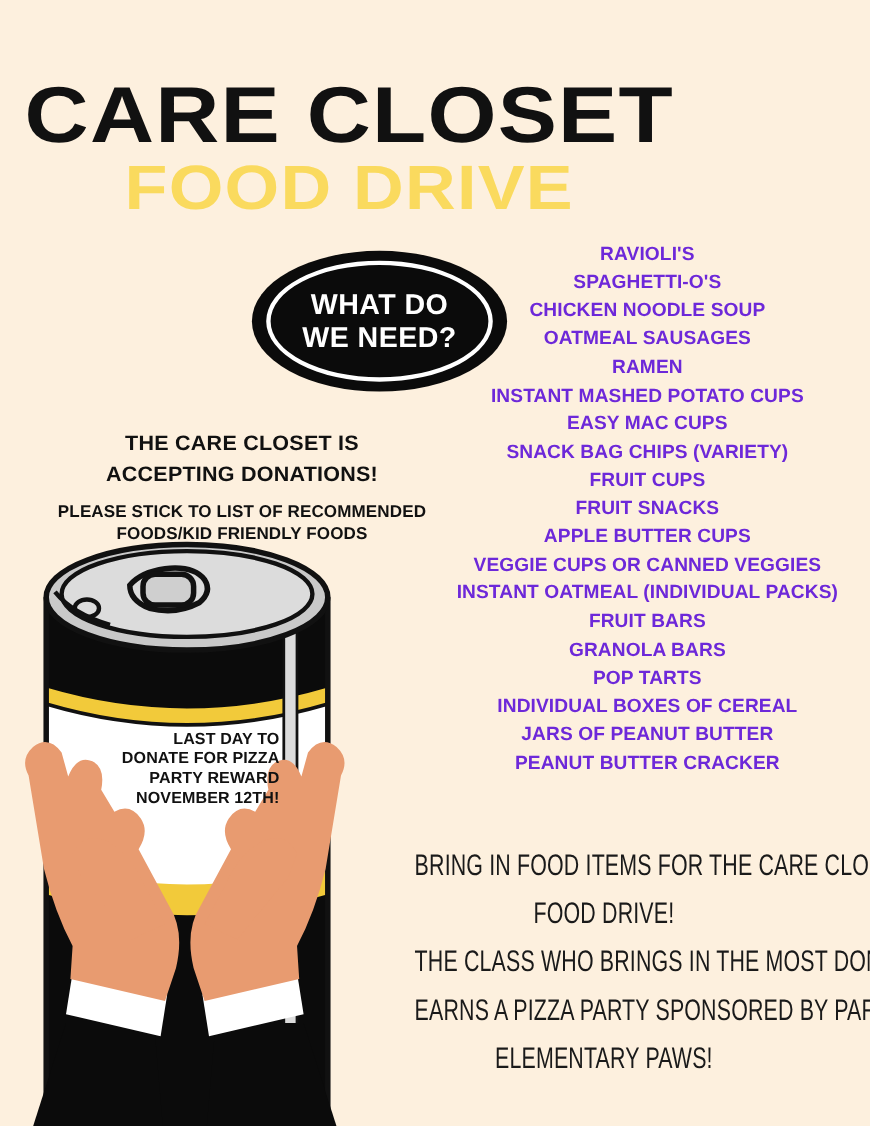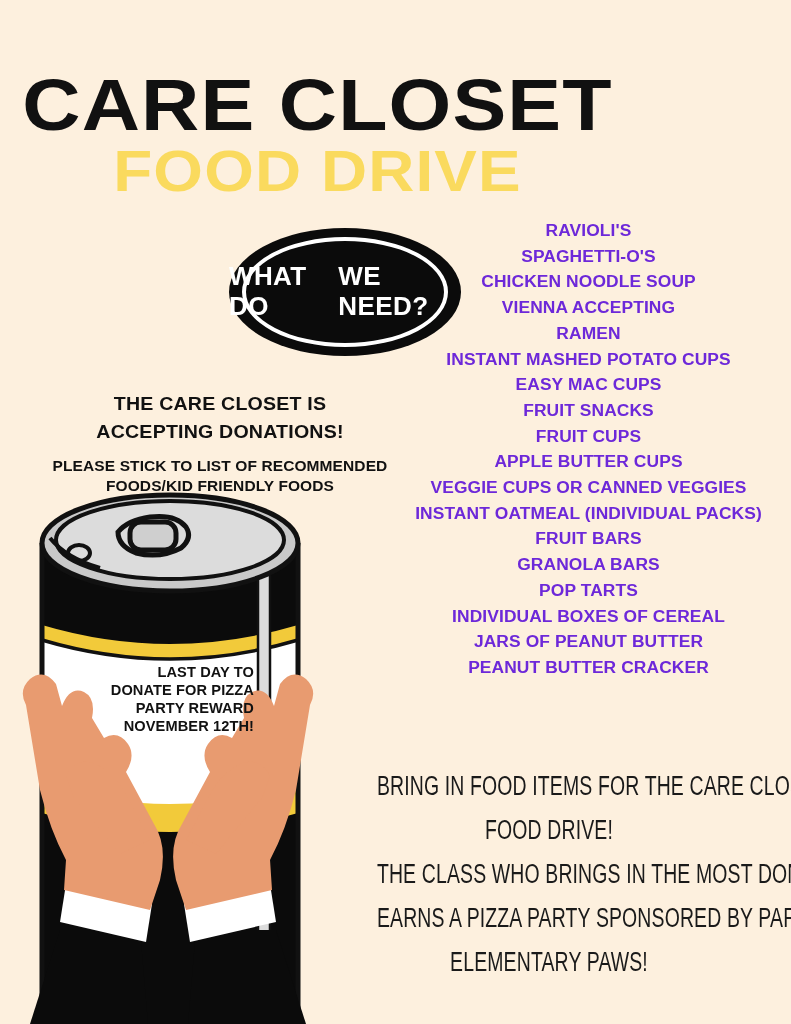--- a/index.html
+++ b/index.html
@@ -73,20 +73,21 @@
     right: 13px;
     bottom: 9px;
     border: 4px solid #ffffff;
     border-radius: 50%;
     box-sizing: border-box;
   }
   .badge-text {
     position: absolute;
     inset: 0;
     display: flex;
+    flex-direction: column;
     align-items: center;
     justify-content: center;
     color: #ffffff;
     font-weight: 700;
     font-size: 26px;
     line-height: 1.15;
     letter-spacing: 0.4px;
   }
 
   
@@ -204,26 +205,27 @@
       <div>PLEASE STICK TO LIST OF RECOMMENDED</div>
       <div>FOODS/KID FRIENDLY FOODS</div>
     </div>
   </div>
 
   <div class="food-list">
     <ul id="food-items">
         <li>RAVIOLI'S</li>
         <li>SPAGHETTI-O'S</li>
         <li>CHICKEN NOODLE SOUP</li>
-        <li>VIENNA ACCEPTING</li>
+        <li>OATMEAL SAUSAGES</li>
         <li>RAMEN</li>
         <li>INSTANT MASHED POTATO CUPS</li>
         <li>EASY MAC CUPS</li>
+        <li>SNACK BAG CHIPS (VARIETY)</li>
+        <li>FRUIT CUPS</li>
         <li>FRUIT SNACKS</li>
-        <li>FRUIT CUPS</li>
         <li>APPLE BUTTER CUPS</li>
         <li>VEGGIE CUPS OR CANNED VEGGIES</li>
         <li>INSTANT OATMEAL (INDIVIDUAL PACKS)</li>
         <li>FRUIT BARS</li>
         <li>GRANOLA BARS</li>
         <li>POP TARTS</li>
         <li>INDIVIDUAL BOXES OF CEREAL</li>
         <li>JARS OF PEANUT BUTTER</li>
         <li>PEANUT BUTTER CRACKER</li>
       </ul>

